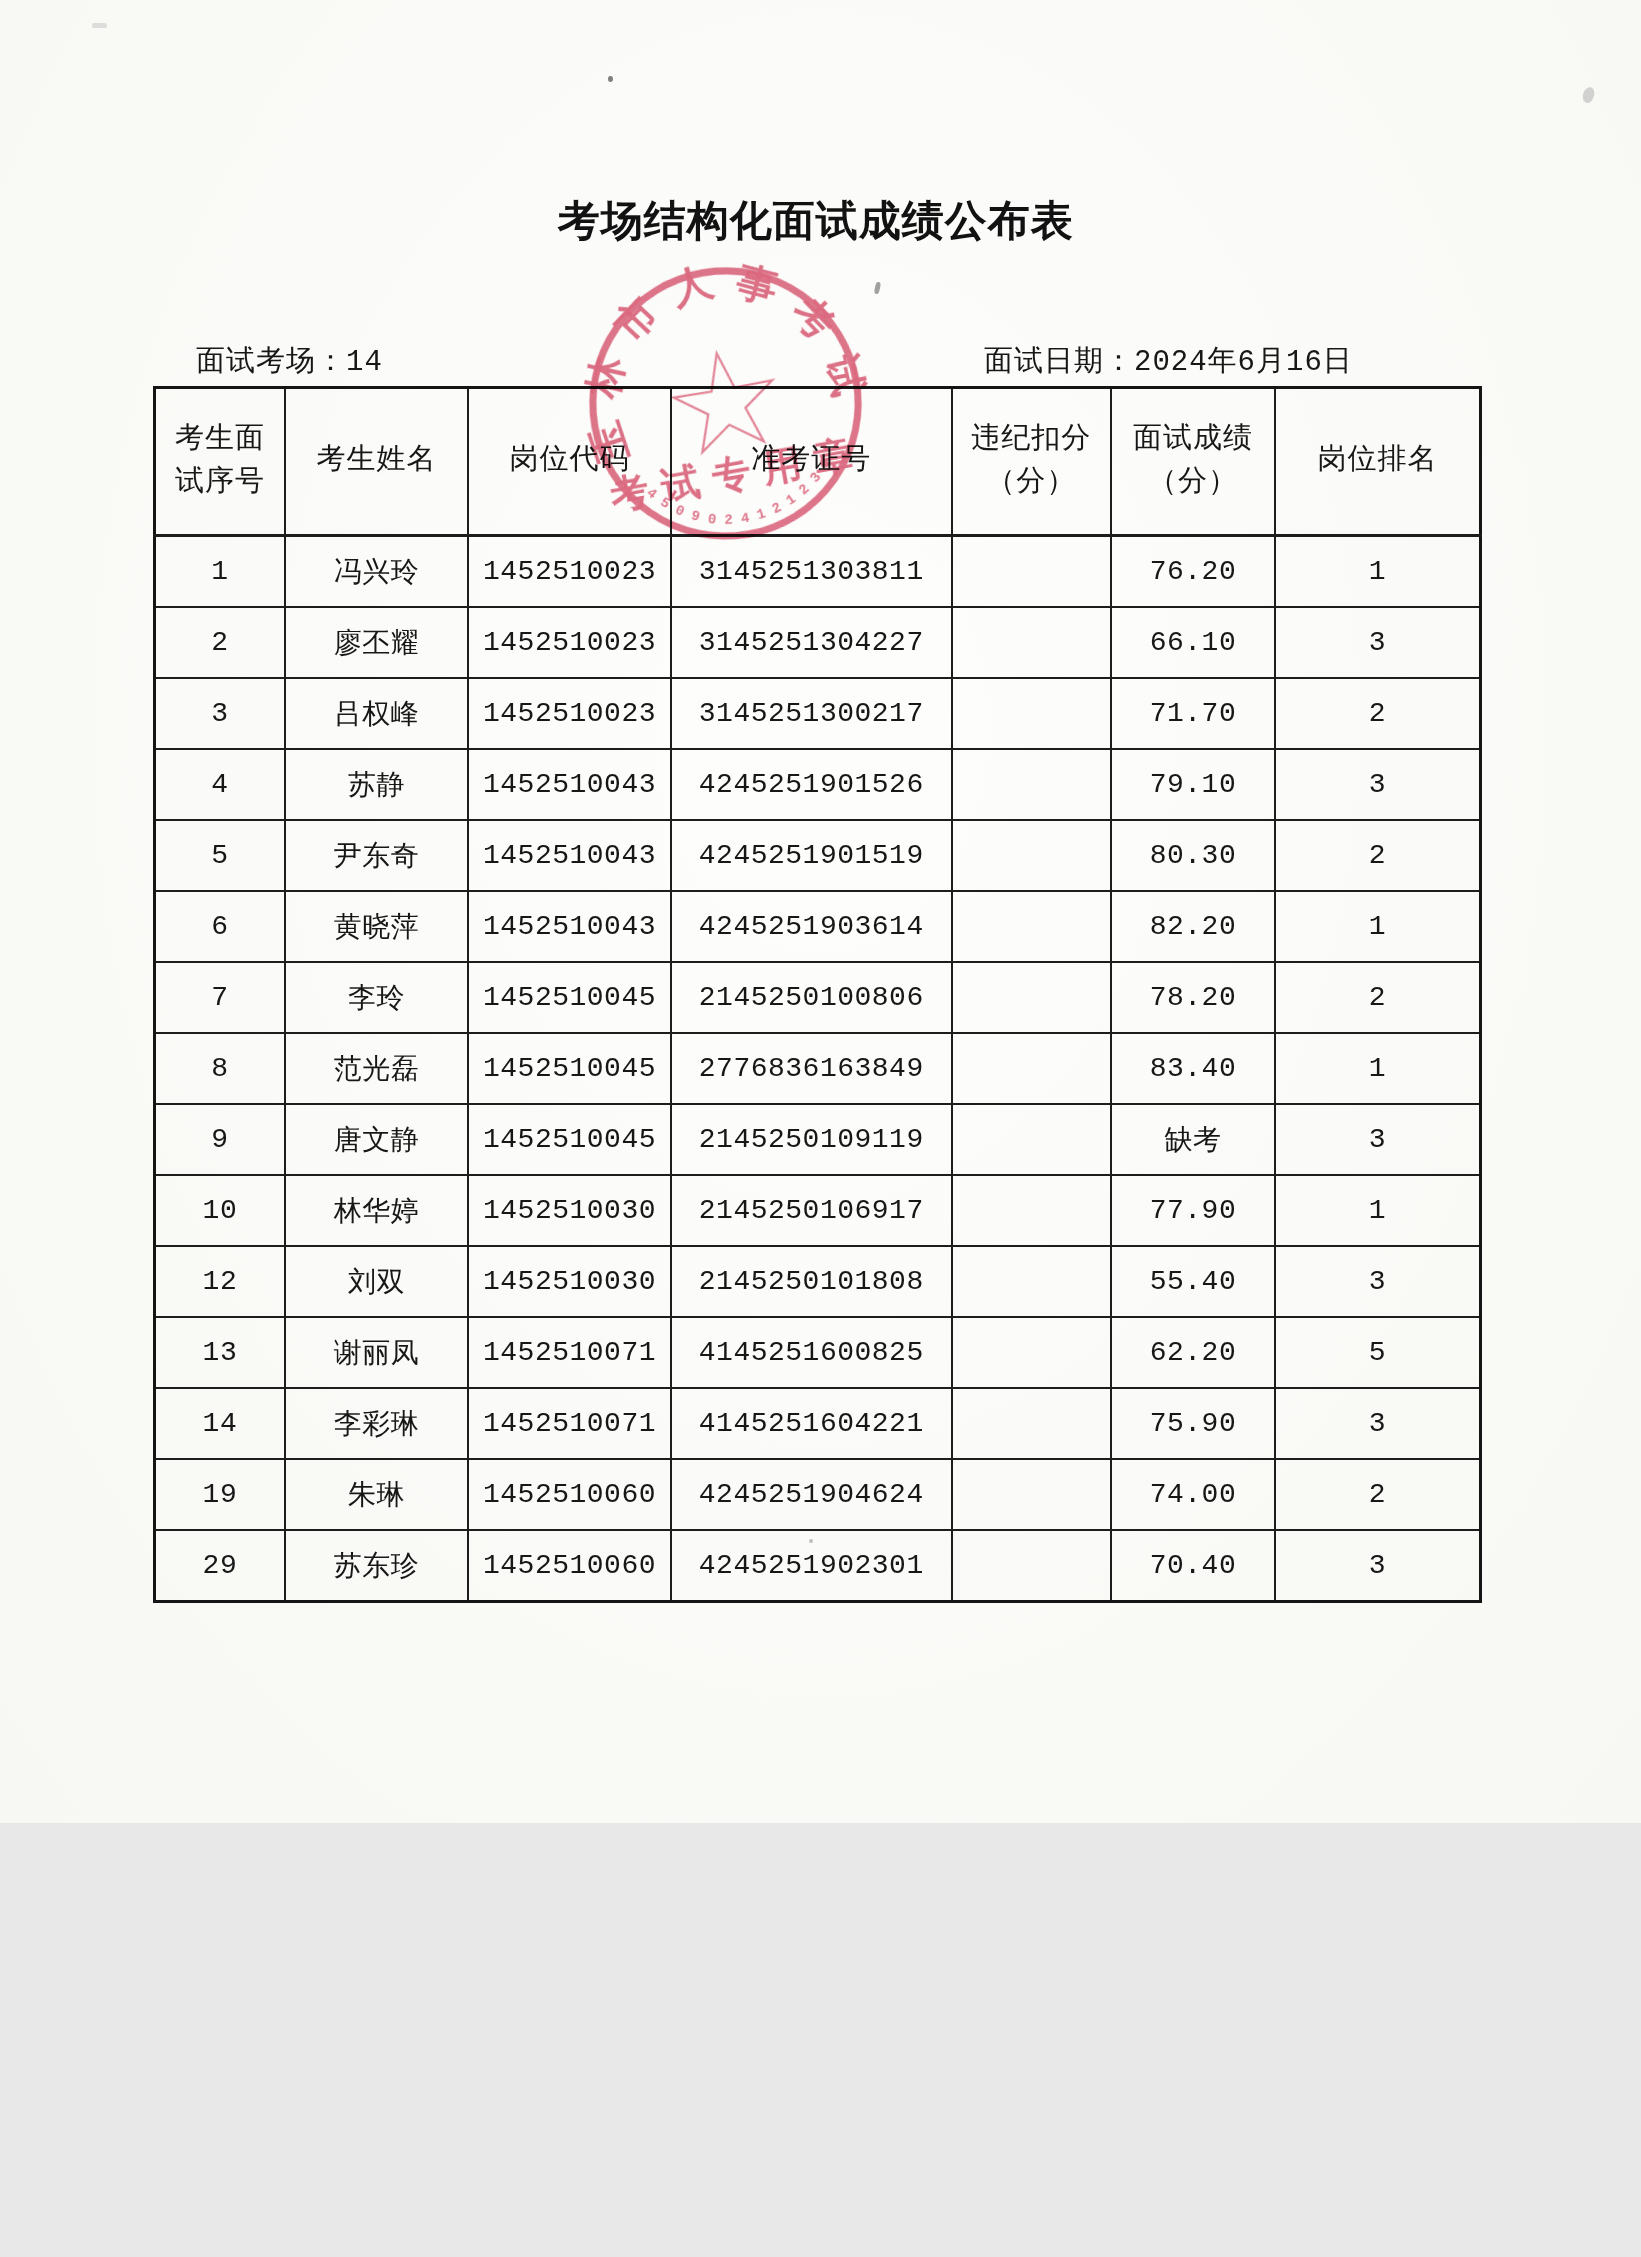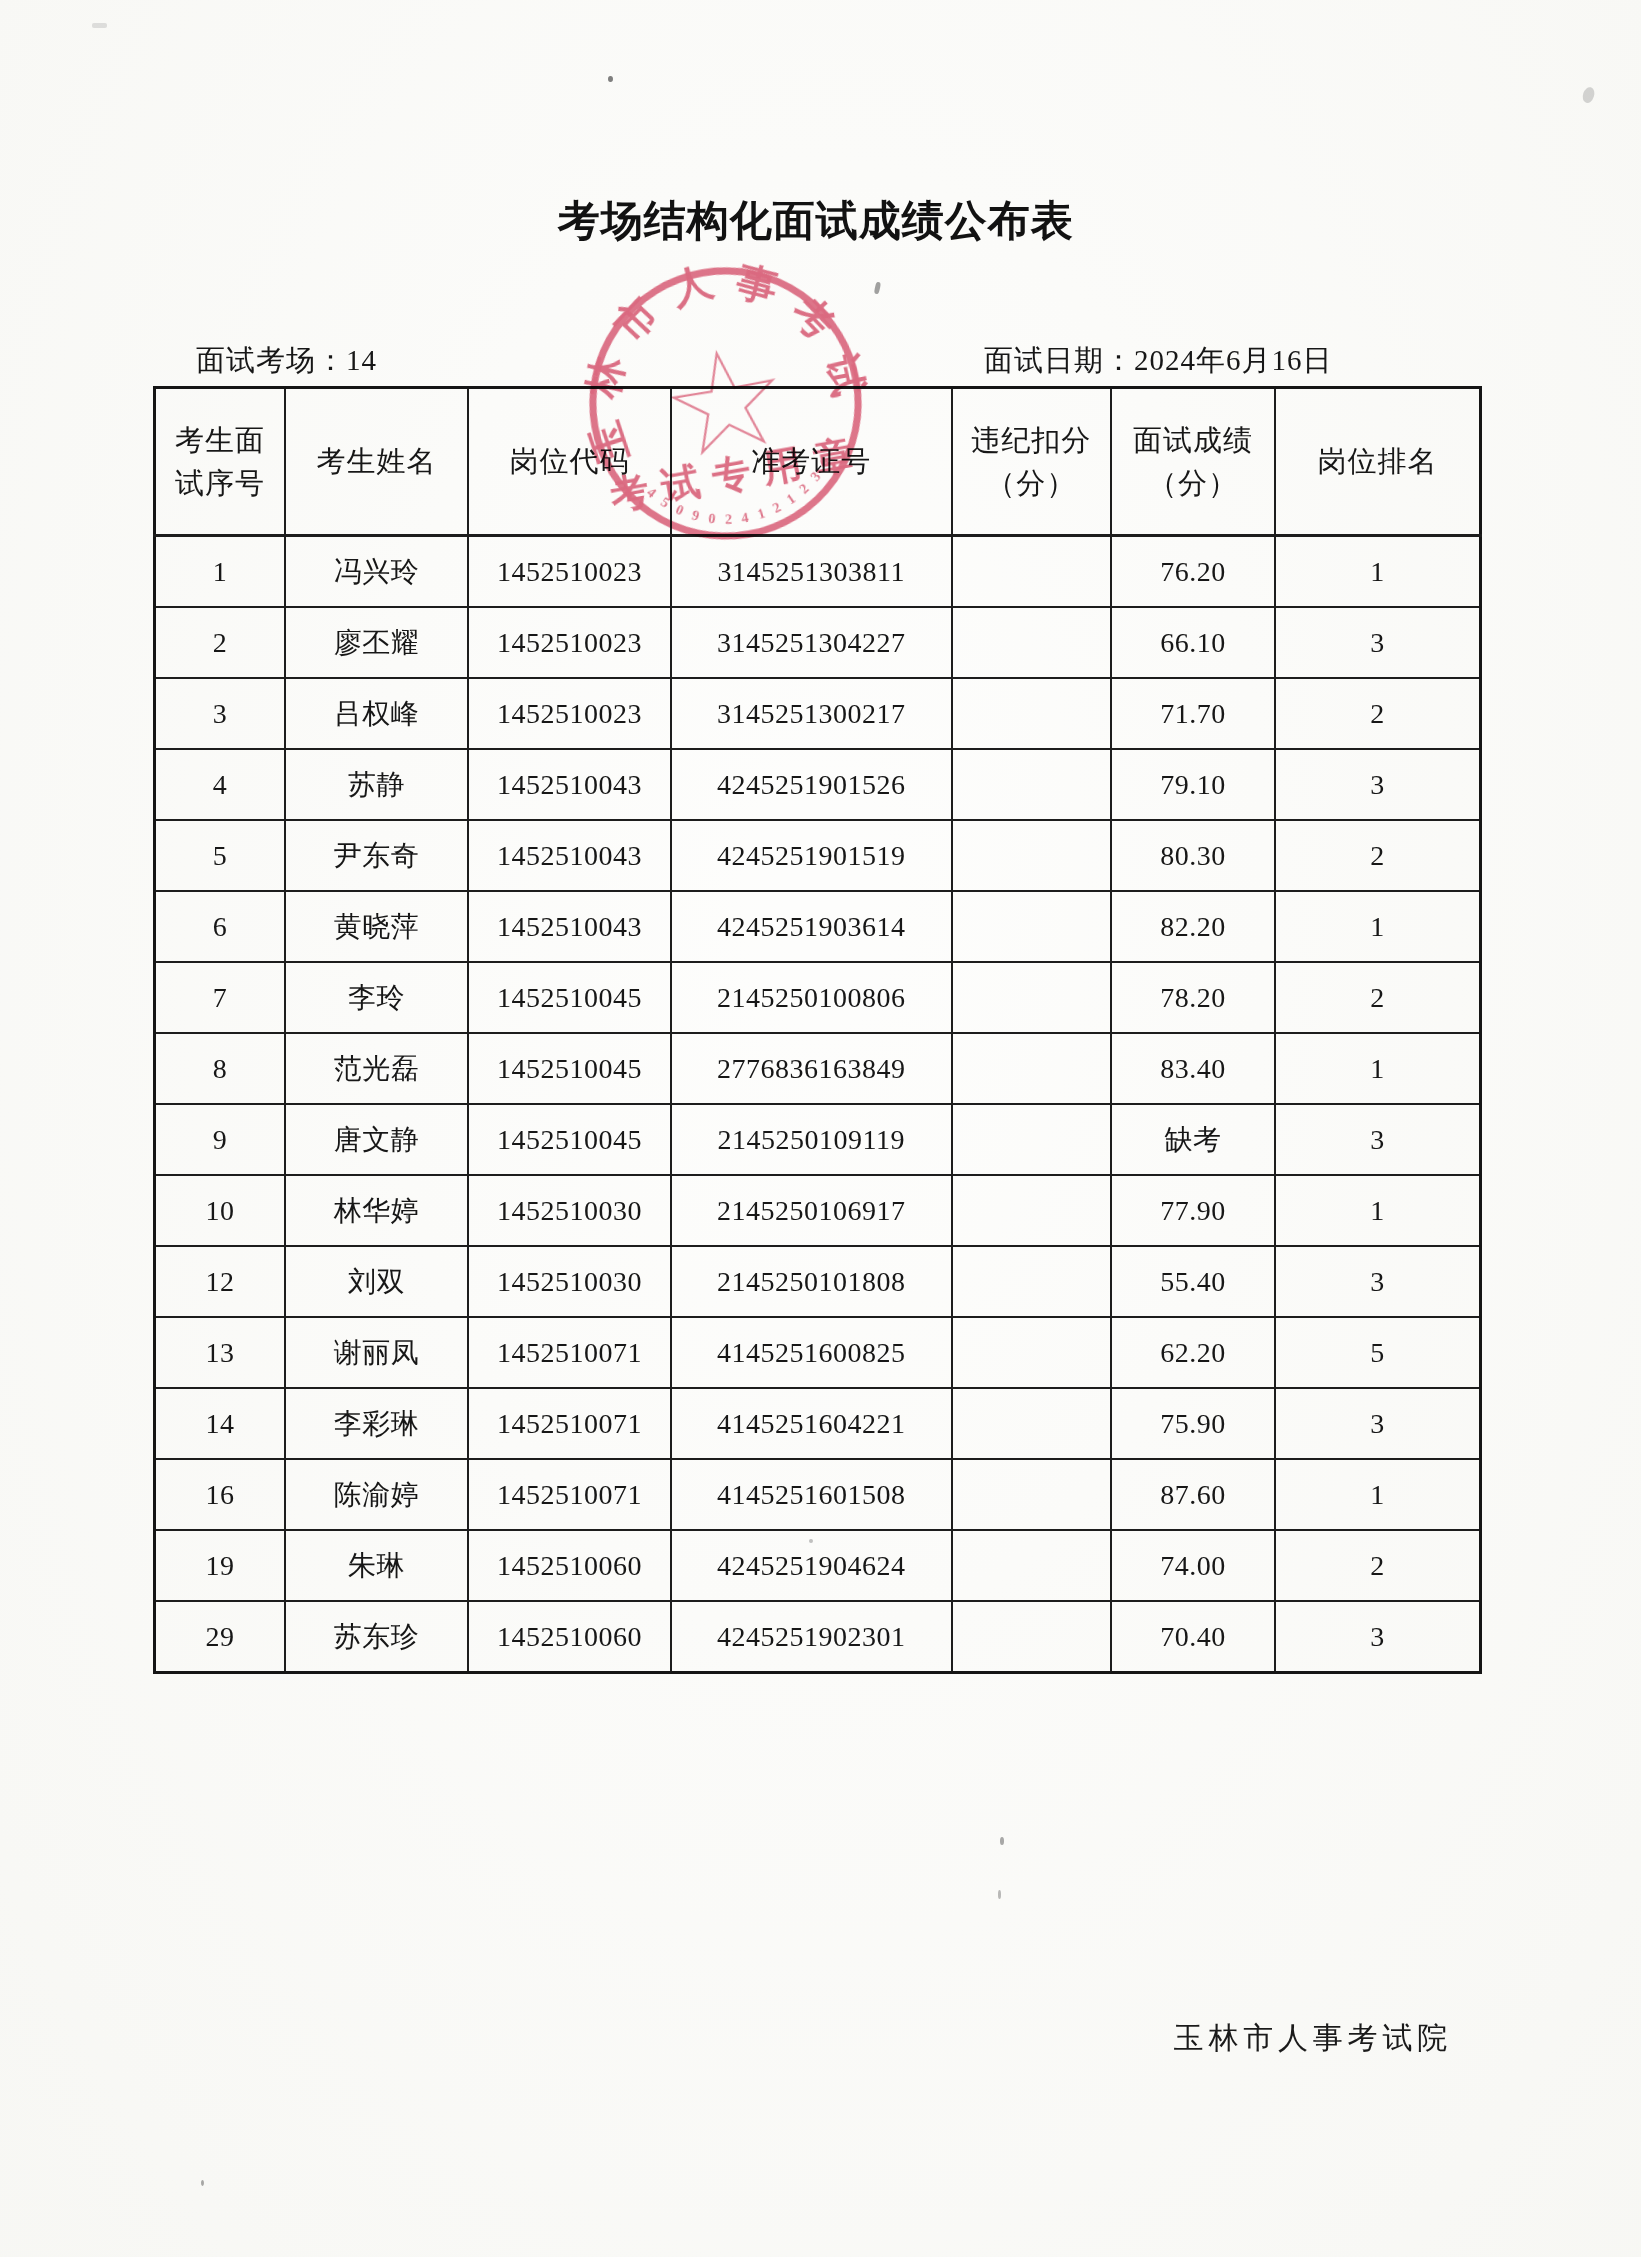--- a/index.html
+++ b/index.html
@@ -1,24 +1,24 @@
 <!DOCTYPE html>
 <html><head>
 <meta charset="utf-8">
 <style>
   html,body{margin:0;padding:0;background:#e8e8e8;}
   .page{
     position:relative;
-    width:1641px;height:2257px;
+    width:1641px;height:1823px;
     margin:0 auto;
     background:#fbfbf8;
     background-image:
       radial-gradient(ellipse at 50% 40%, rgba(255,255,255,.6) 0%, rgba(240,240,236,.35) 100%);
     overflow:hidden;
-    font-family:Liberation Serif, serif;
+    font-family:Liberation Mono, monospace;
     color:#171717;
   }
   .doc-title{
     position:absolute;left:0;right:9.7px;top:193px;
     text-align:center;
     font-size:42px;font-weight:bold;letter-spacing:1px;
     color:#121212;
   }
   .meta-line{position:absolute;top:341px;left:7px;right:0;height:39px;font-size:29px;}
   .meta-room{position:absolute;left:189px;top:0;letter-spacing:1px;}
@@ -215,29 +215,20 @@
           <tr>
             <td>14</td>
             <td>李彩琳</td>
             <td>1452510071</td>
             <td>4145251604221</td>
             <td></td>
             <td>75.90</td>
             <td>3</td>
           </tr>
           <tr>
-            <td>16</td>
-            <td>陈渝婷</td>
-            <td>1452510071</td>
-            <td>4145251601508</td>
-            <td></td>
-            <td>87.60</td>
-            <td>1</td>
-          </tr>
-          <tr>
             <td>19</td>
             <td>朱琳</td>
             <td>1452510060</td>
             <td>4245251904624</td>
             <td></td>
             <td>74.00</td>
             <td>2</td>
           </tr>
           <tr>
             <td>29</td>

